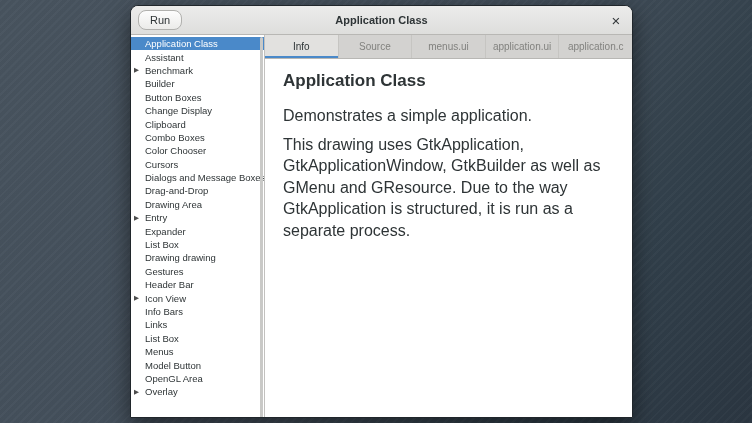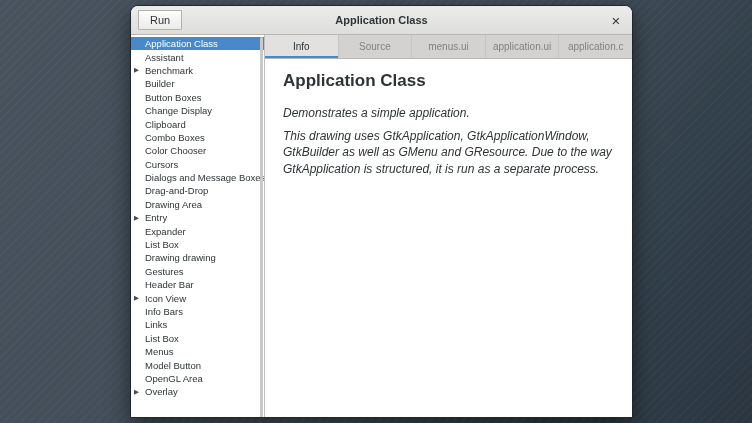--- a/index.html
+++ b/index.html
@@ -34,21 +34,21 @@
     padding:0 7px;
     background:linear-gradient(#ececeb, #dededc);
     border-bottom:1px solid #b8b7b4;
     border-radius:7px 7px 0 0;
   }
   .run-btn {
     position:relative; z-index:2;
     font-size:11px; color:#2e3436;
     background:linear-gradient(#fdfdfd, #ebebe9);
     border:1px solid #b1b1ae;
-    border-radius:1px;
+    border-radius:8px;
     padding:3px 11px;
     cursor:pointer;
   }
   .win-title {
     position:absolute; left:0; right:0; z-index:1;
     text-align:center;
     font-size:11px; font-weight:bold; color:#2e3436;
   }
   .close-btn {
     position:relative; z-index:2;
@@ -132,24 +132,23 @@
     background:#ffffff;
     padding:12px 18px;
     overflow:hidden;
   }
   .content h1 {
     margin:0 0 14px 0;
     font-size:17px; font-weight:bold; color:#2e3436;
   }
   .content .para {
     margin:0 0 7px 0;
-    font-size:12px; line-height:1.35;
+    font-size:16px; line-height:1.35;
     color:#2e3436;
     max-width:432px;
-    font-style:italic;
   }
 </style>
 </head>
 <body>
 
 <div class="window">
 
   <div class="headerbar">
     <button class="run-btn">Run</button>
     <div class="win-title">Application Class</div>

